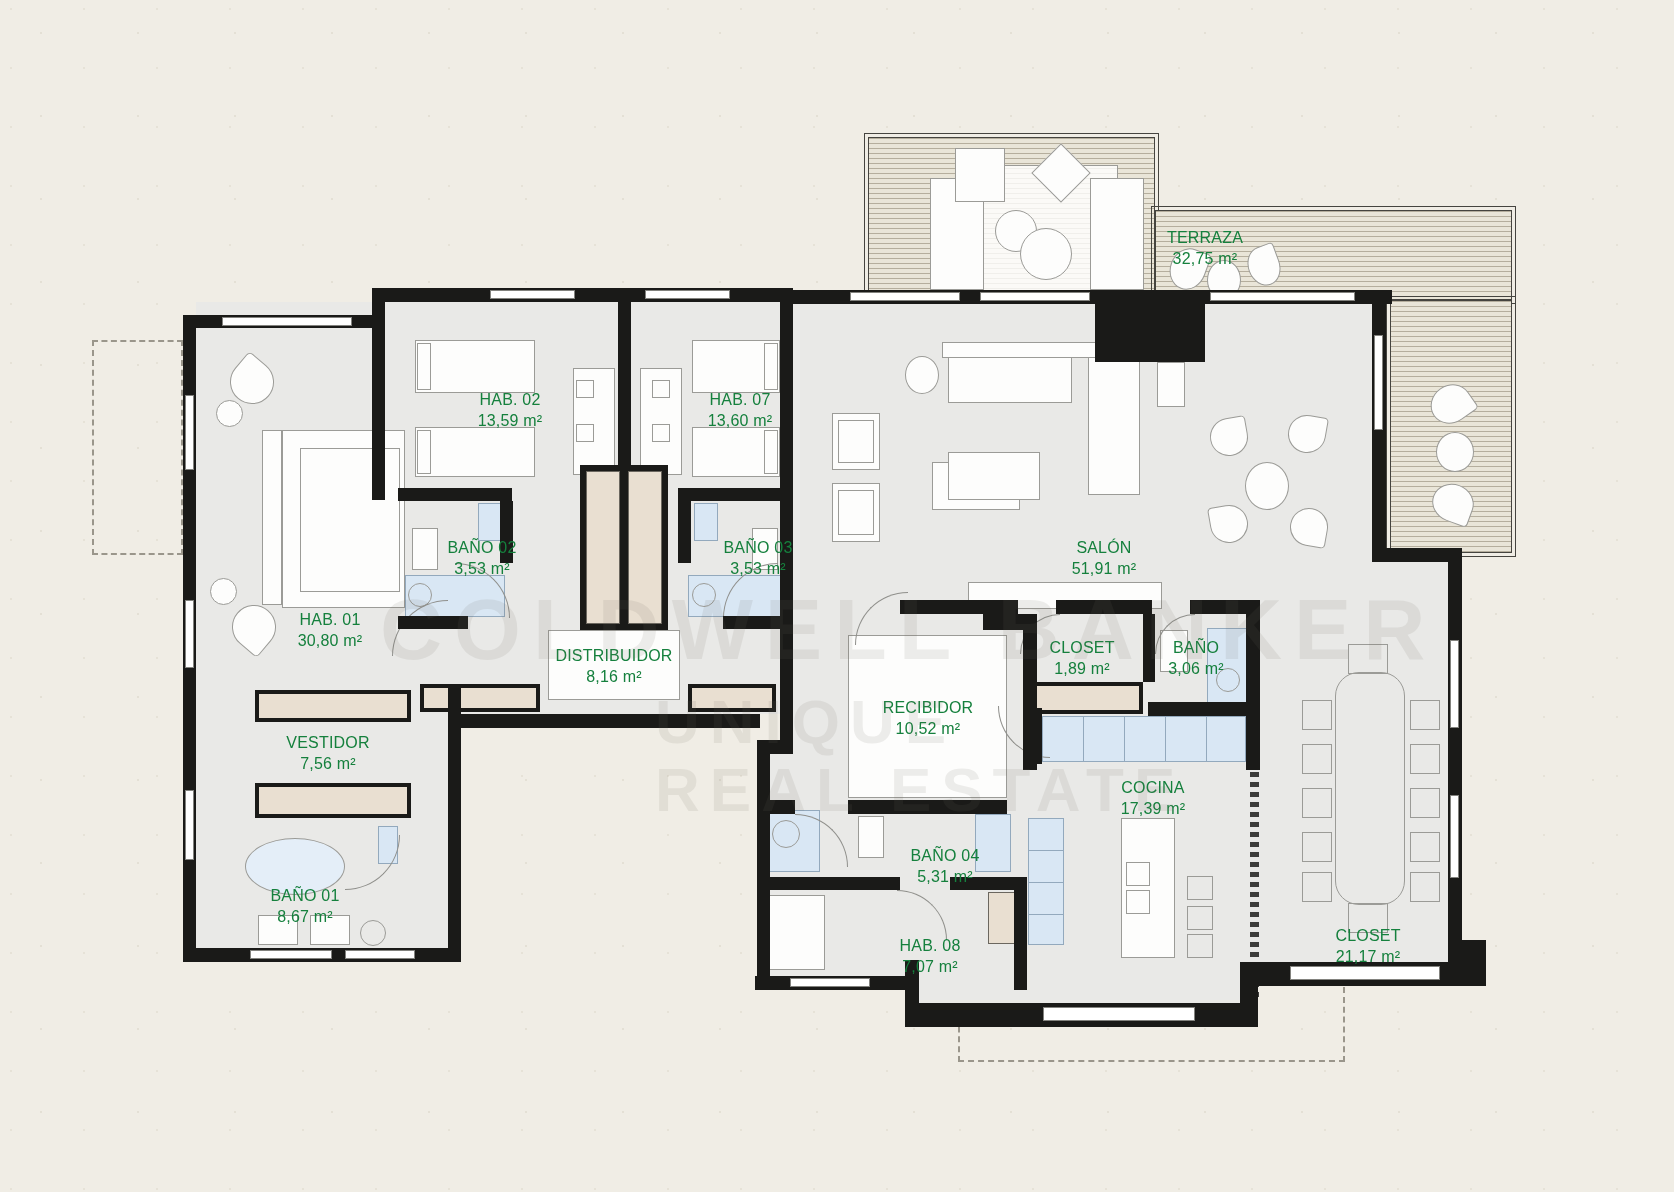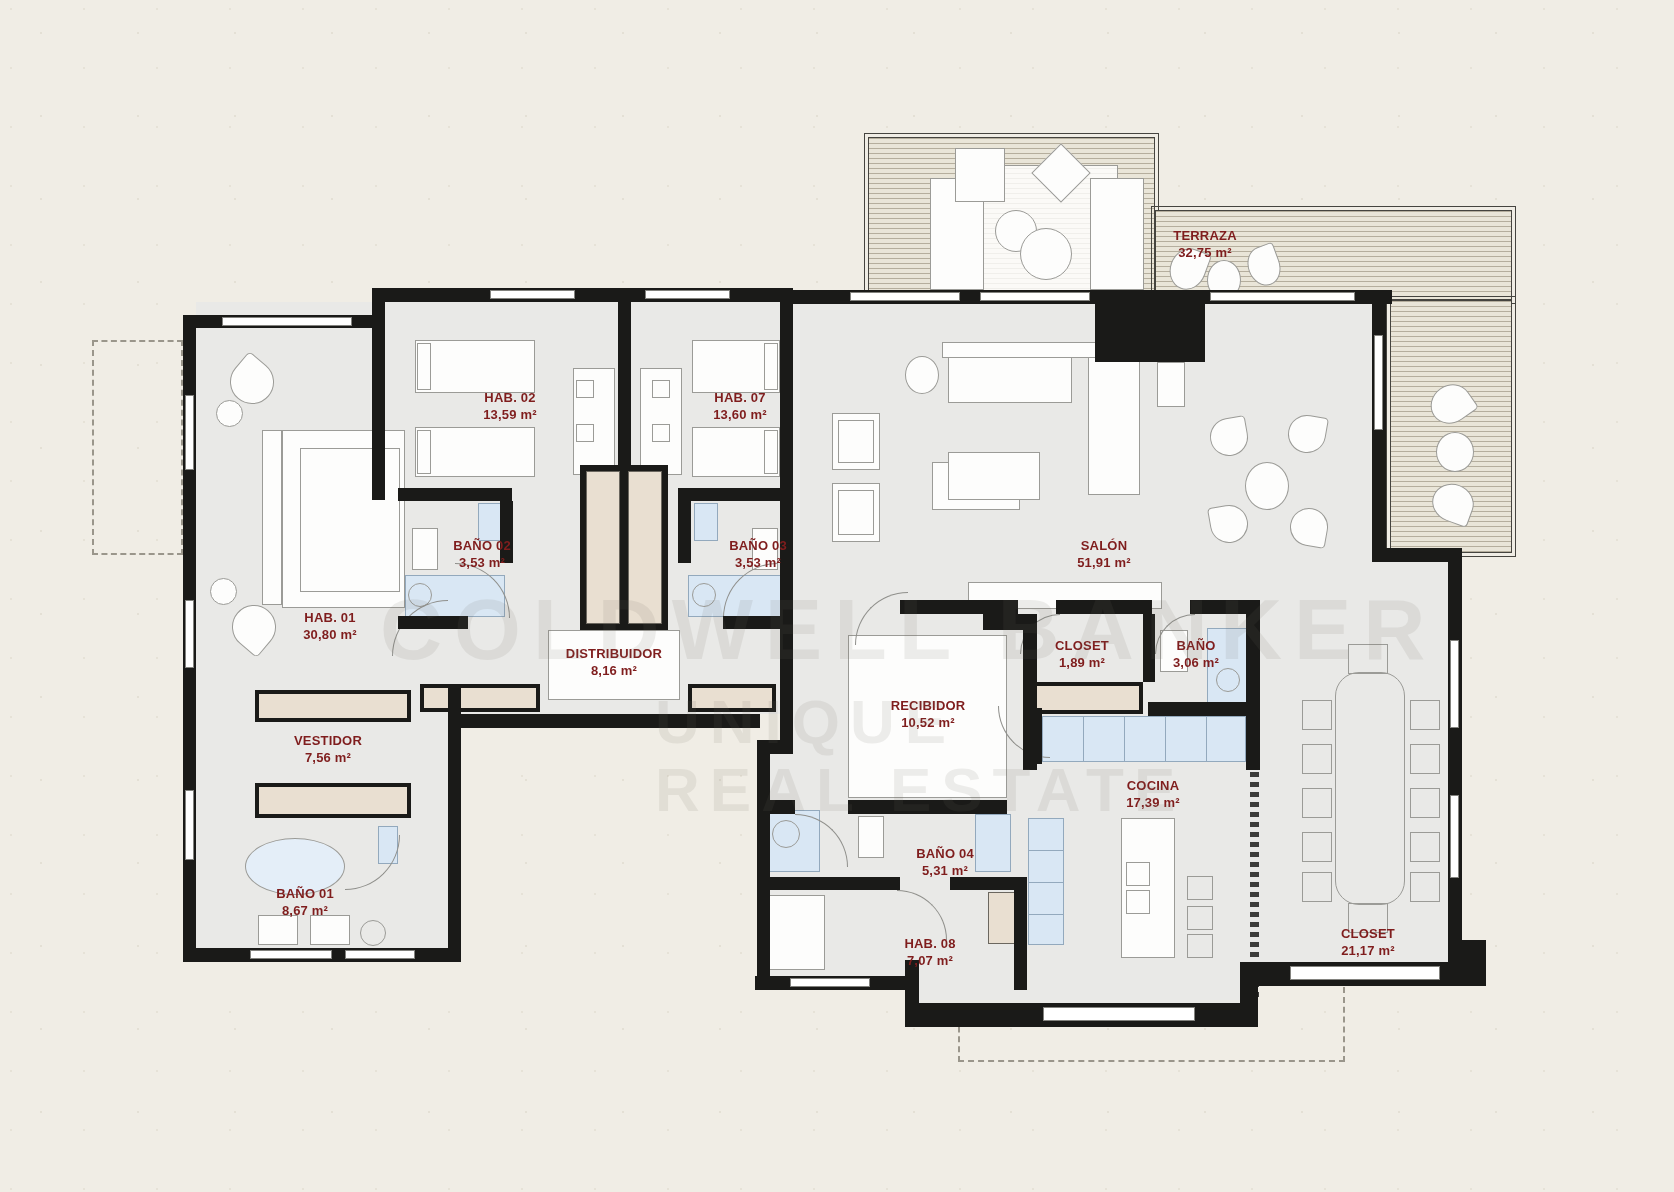--- a/index.html
+++ b/index.html
@@ -19,21 +19,21 @@
   .ftf{position:absolute;background:#e9dfd1;border:4px solid #1a1a18;box-sizing:border-box;z-index:4;}
   .circ{border-radius:50%;}
   .petal{position:absolute;background:#fdfdfc;border:1px solid #9b9b97;
          border-radius:55% 55% 55% 12%;box-sizing:border-box;z-index:3;}
   .arc{position:absolute;box-sizing:border-box;z-index:4;background:transparent;}
   .q-tl{border-top:1px solid #8f8f8b;border-left:1px solid #8f8f8b;border-radius:100% 0 0 0;}
   .q-tr{border-top:1px solid #8f8f8b;border-right:1px solid #8f8f8b;border-radius:0 100% 0 0;}
   .q-bl{border-bottom:1px solid #8f8f8b;border-left:1px solid #8f8f8b;border-radius:0 0 0 100%;}
   .q-br{border-bottom:1px solid #8f8f8b;border-right:1px solid #8f8f8b;border-radius:0 0 100% 0;}
   .lbl{position:absolute;transform:translateX(-50%);text-align:center;z-index:40;
-       font-weight:bold;font-size:13px;line-height:1.3;color:#7f1d1d;white-space:nowrap;letter-spacing:.2px;}
+       font-weight:normal;font-size:16px;line-height:1.3;color:#15803d;white-space:nowrap;letter-spacing:.2px;}
   .terr{position:absolute;z-index:1;box-sizing:border-box;
         background:repeating-linear-gradient(to bottom,#b5ae9d 0 1px,#e9e5d8 1px 5px);
         border:1px solid #45443f;outline:1px solid #45443f;outline-offset:3px;}
   .tf{z-index:2;}
   .dash{position:absolute;border:2px dashed #9a968b;box-sizing:border-box;z-index:1;background:transparent;}
   .dots{position:absolute;width:9px;background:repeating-linear-gradient(to bottom,#3c3c3a 0 5px,transparent 5px 10px);z-index:4;}
   .wm{position:absolute;z-index:45;font-weight:bold;color:#6f6a5f;opacity:.11;white-space:nowrap;pointer-events:none;}
   .cells-h{background-image:repeating-linear-gradient(to right,transparent 0 40px,#93a9bd 40px 41px);}
   .cells-v{background-image:repeating-linear-gradient(to bottom,transparent 0 31px,#93a9bd 31px 32px);}
 </style>

